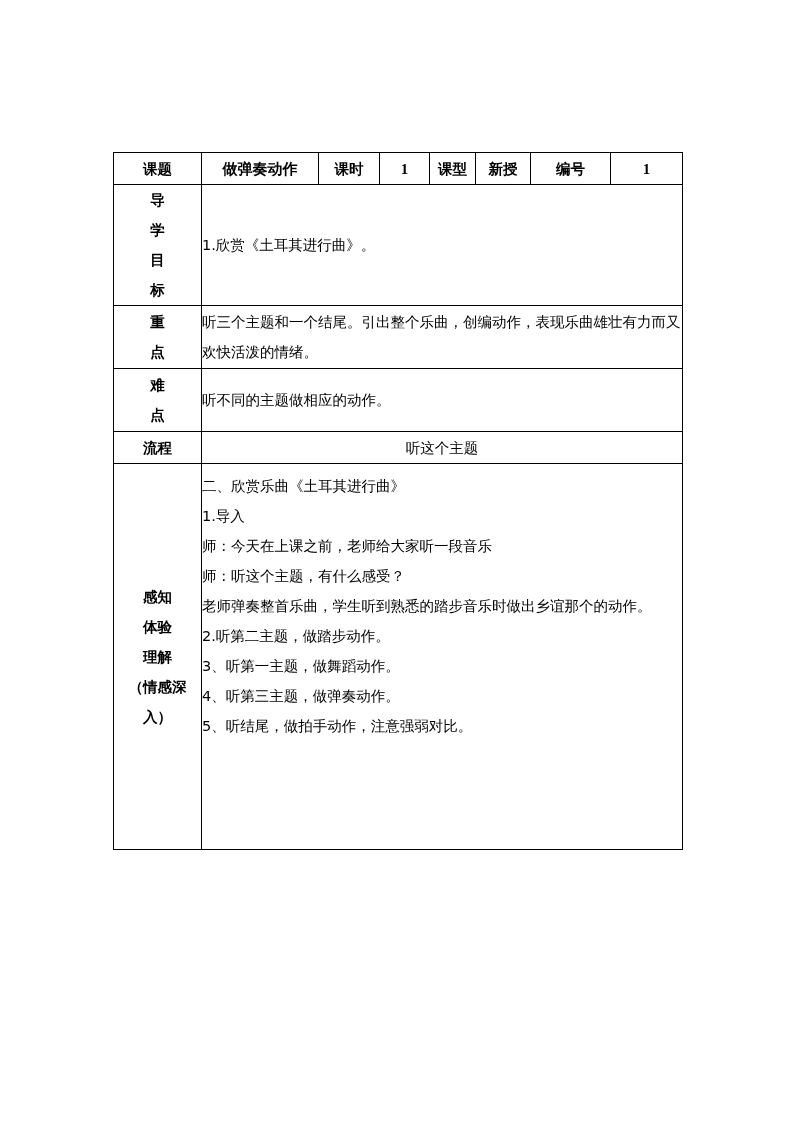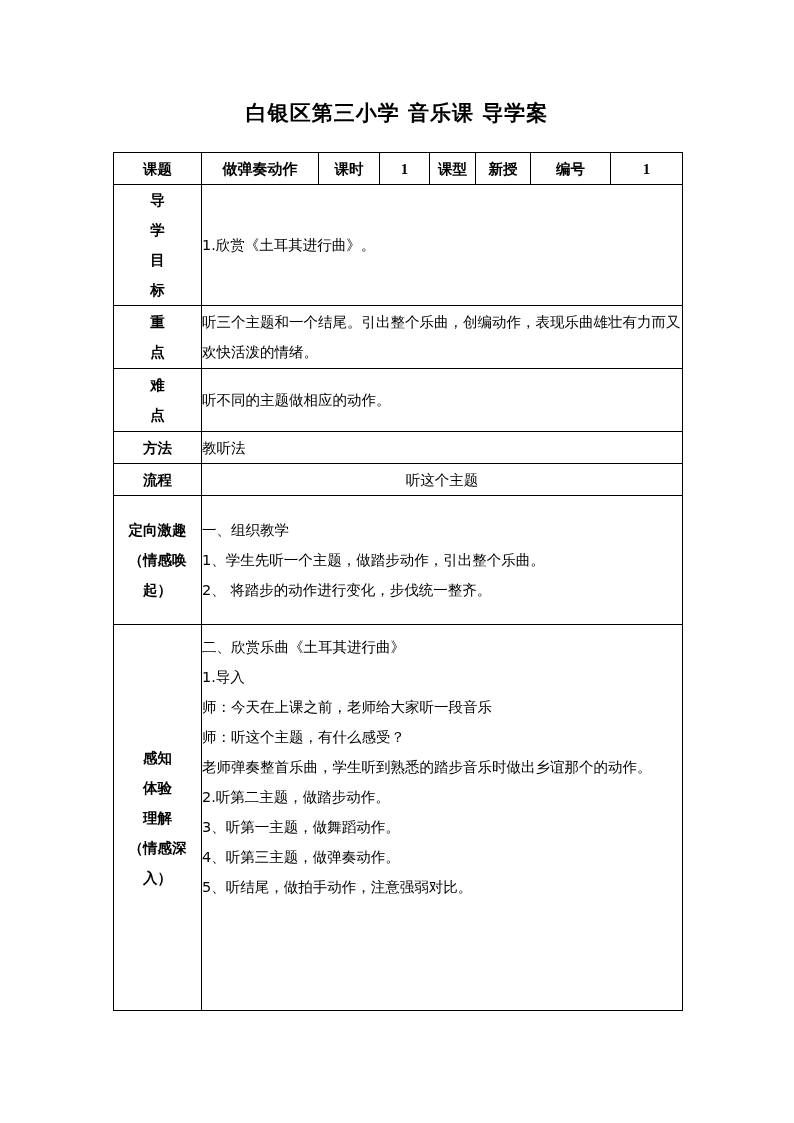--- a/index.html
+++ b/index.html
@@ -104,21 +104,20 @@
   .row-prep td { height: 31px; }
   .row-flow td { height: 31px; }
   .row-orient td { height: 128px; }
   .row-perceive td { height: 378px; }
 </style>
 </head>
 <body>
 
 <div class="page">
 
-  <div class="doc-title">白银区第三小学 音乐课 导学案</div>
 
   <table class="lesson">
     <colgroup>
       <col style="width:88px">
       <col style="width:117px">
       <col style="width:61px">
       <col style="width:50px">
       <col style="width:46px">
       <col style="width:55px">
       <col style="width:80px">
@@ -150,39 +149,27 @@
 点</td>
       <td class="cnt" colspan="7">听三个主题和一个结尾。引出整个乐曲，创编动作，表现乐曲雄壮有力而又欢快活泼的情绪。</td>
     </tr>
 
     <tr class="row-hard">
       <td class="lbl">难
 点</td>
       <td class="cnt" colspan="7">听不同的主题做相应的动作。</td>
     </tr>
 
-    <tr class="row-method">
-      <td class="lbl one-line">方法</td>
-      <td class="cnt" colspan="7">教听法</td>
-    </tr>
 
 
     <tr class="row-flow">
       <td class="lbl one-line">流程</td>
       <td class="cnt center-text" colspan="7">听这个主题</td>
     </tr>
 
-    <tr class="row-orient">
-      <td class="lbl">定向激趣
-（情感唤
-起）</td>
-      <td class="cnt" colspan="7">一、组织教学
-1、学生先听一个主题，做踏步动作，引出整个乐曲。
-2、 将踏步的动作进行变化，步伐统一整齐。</td>
-    </tr>
 
     <tr class="row-perceive">
       <td class="lbl">感知
 体验
 理解
 （情感深
 入）</td>
       <td class="cnt top" colspan="7">二、欣赏乐曲《土耳其进行曲》
 1.导入
     师：今天在上课之前，老师给大家听一段音乐

